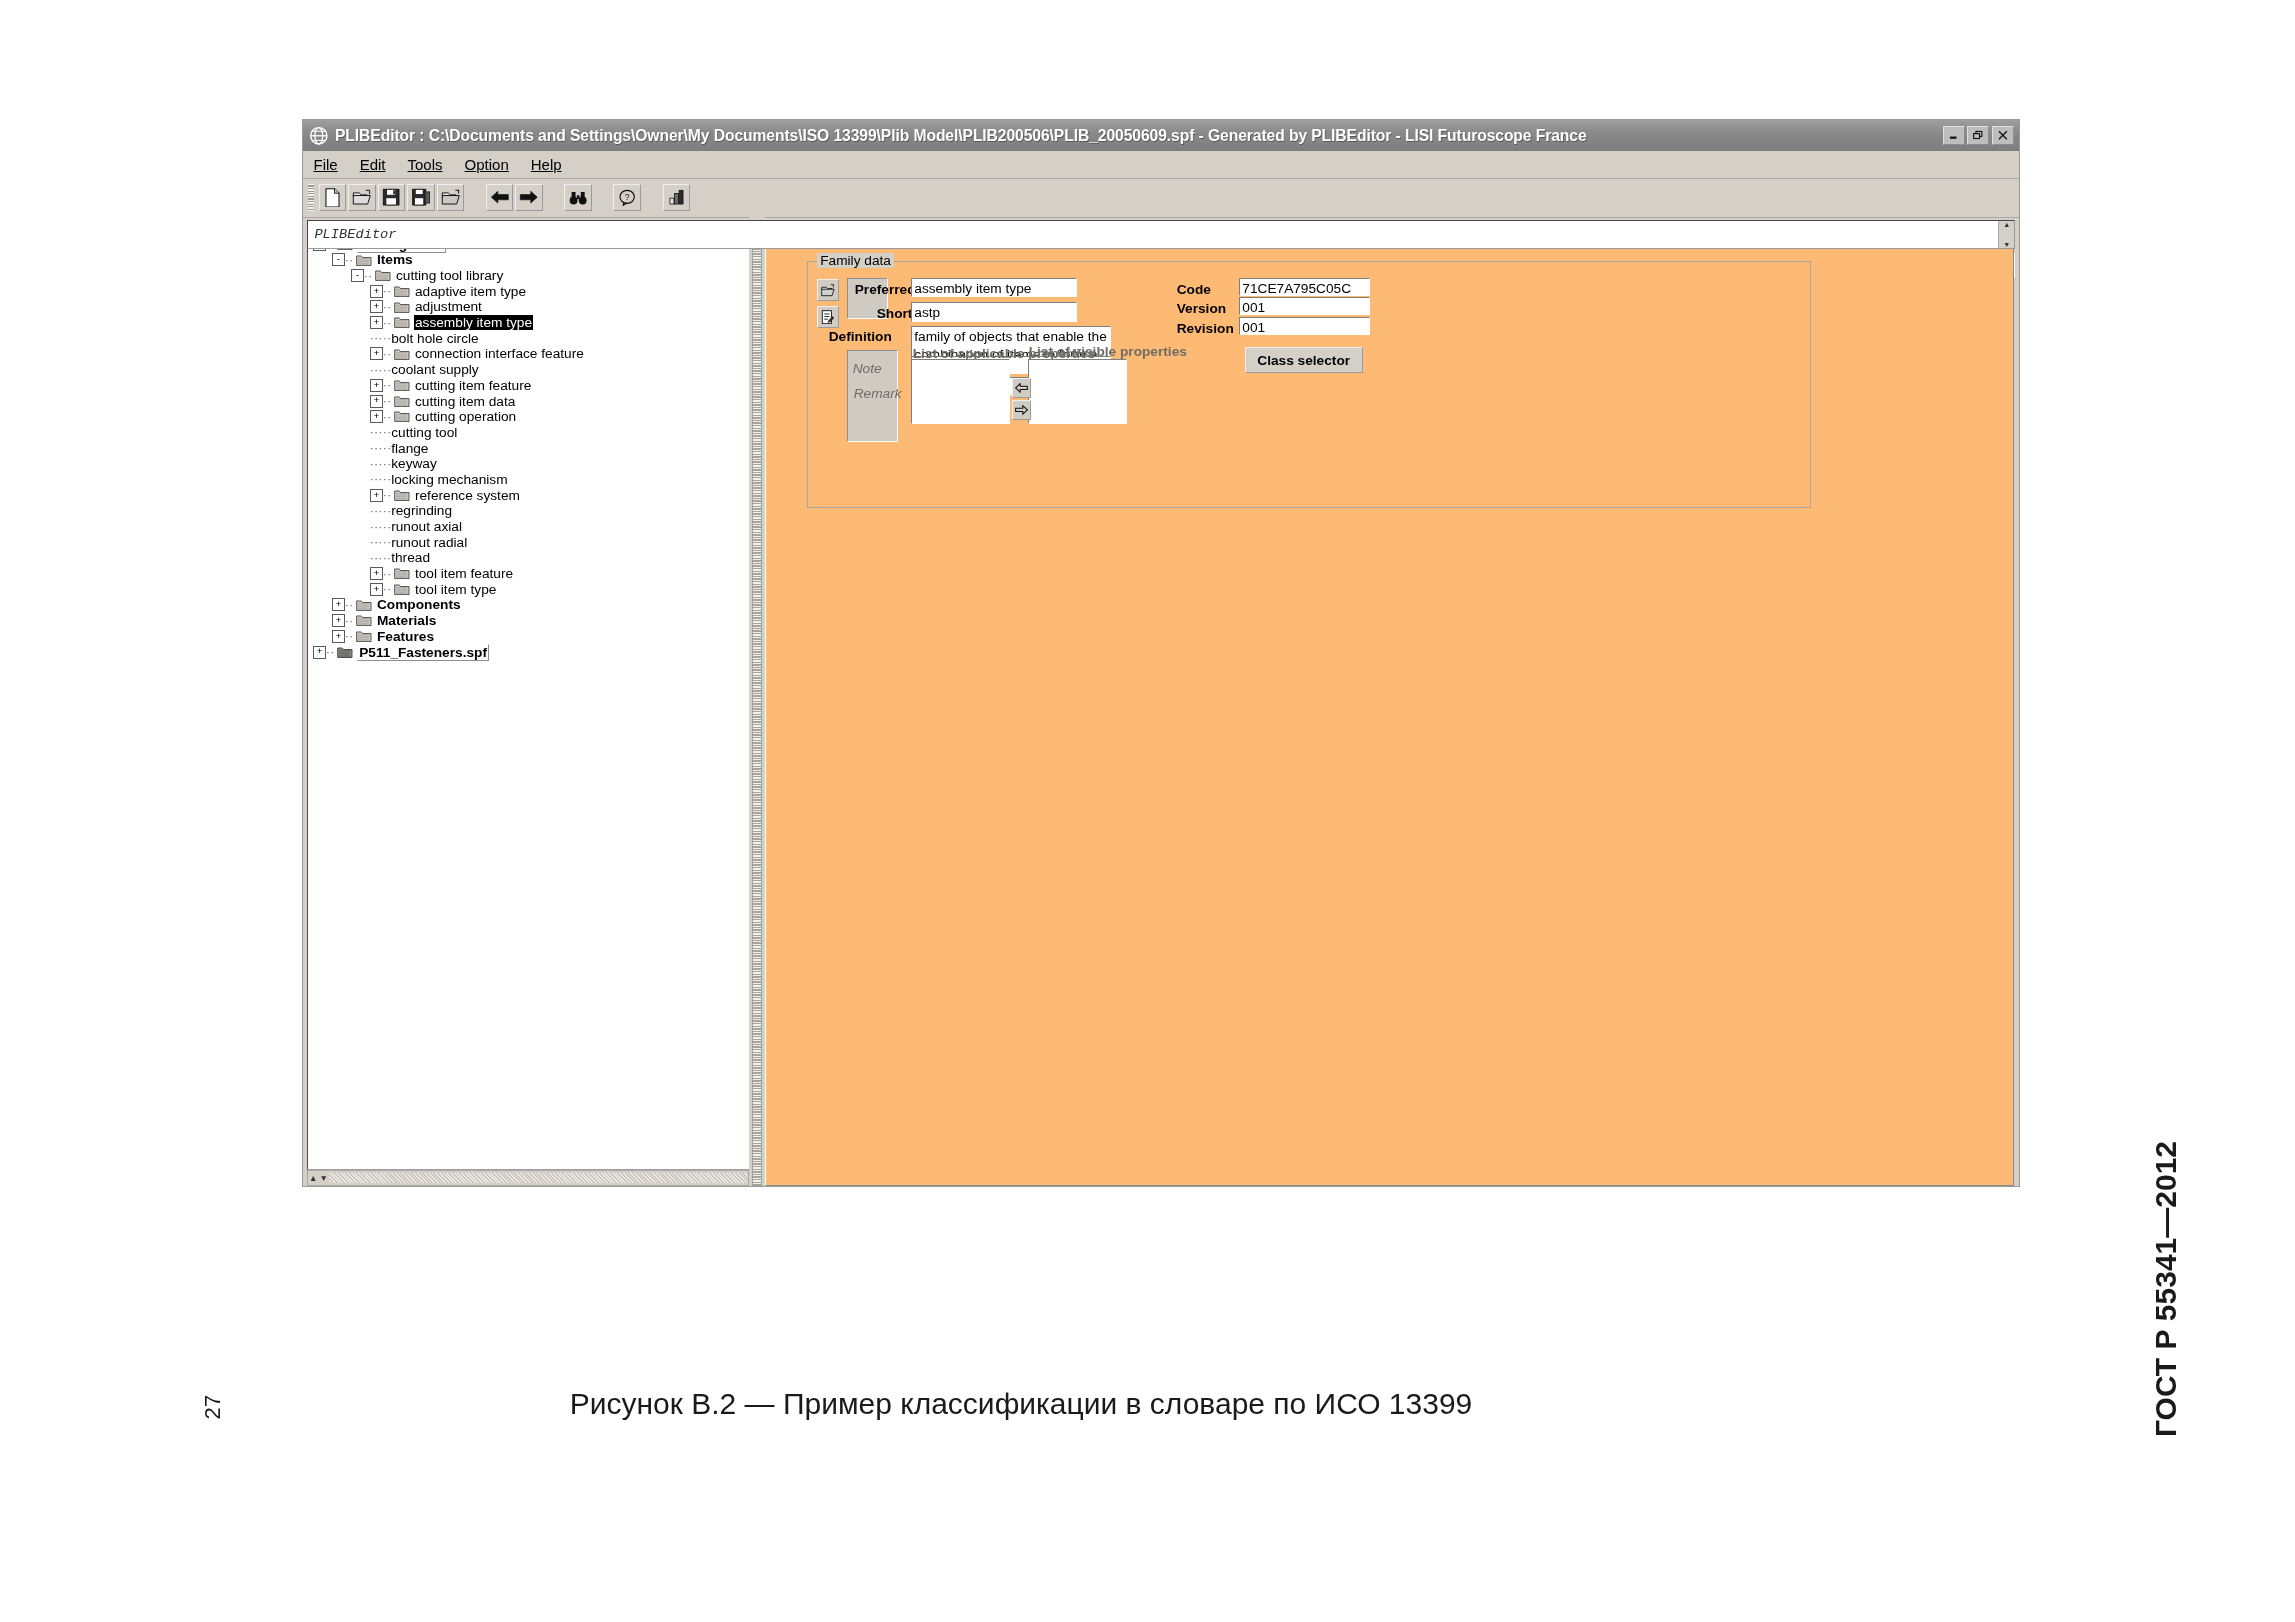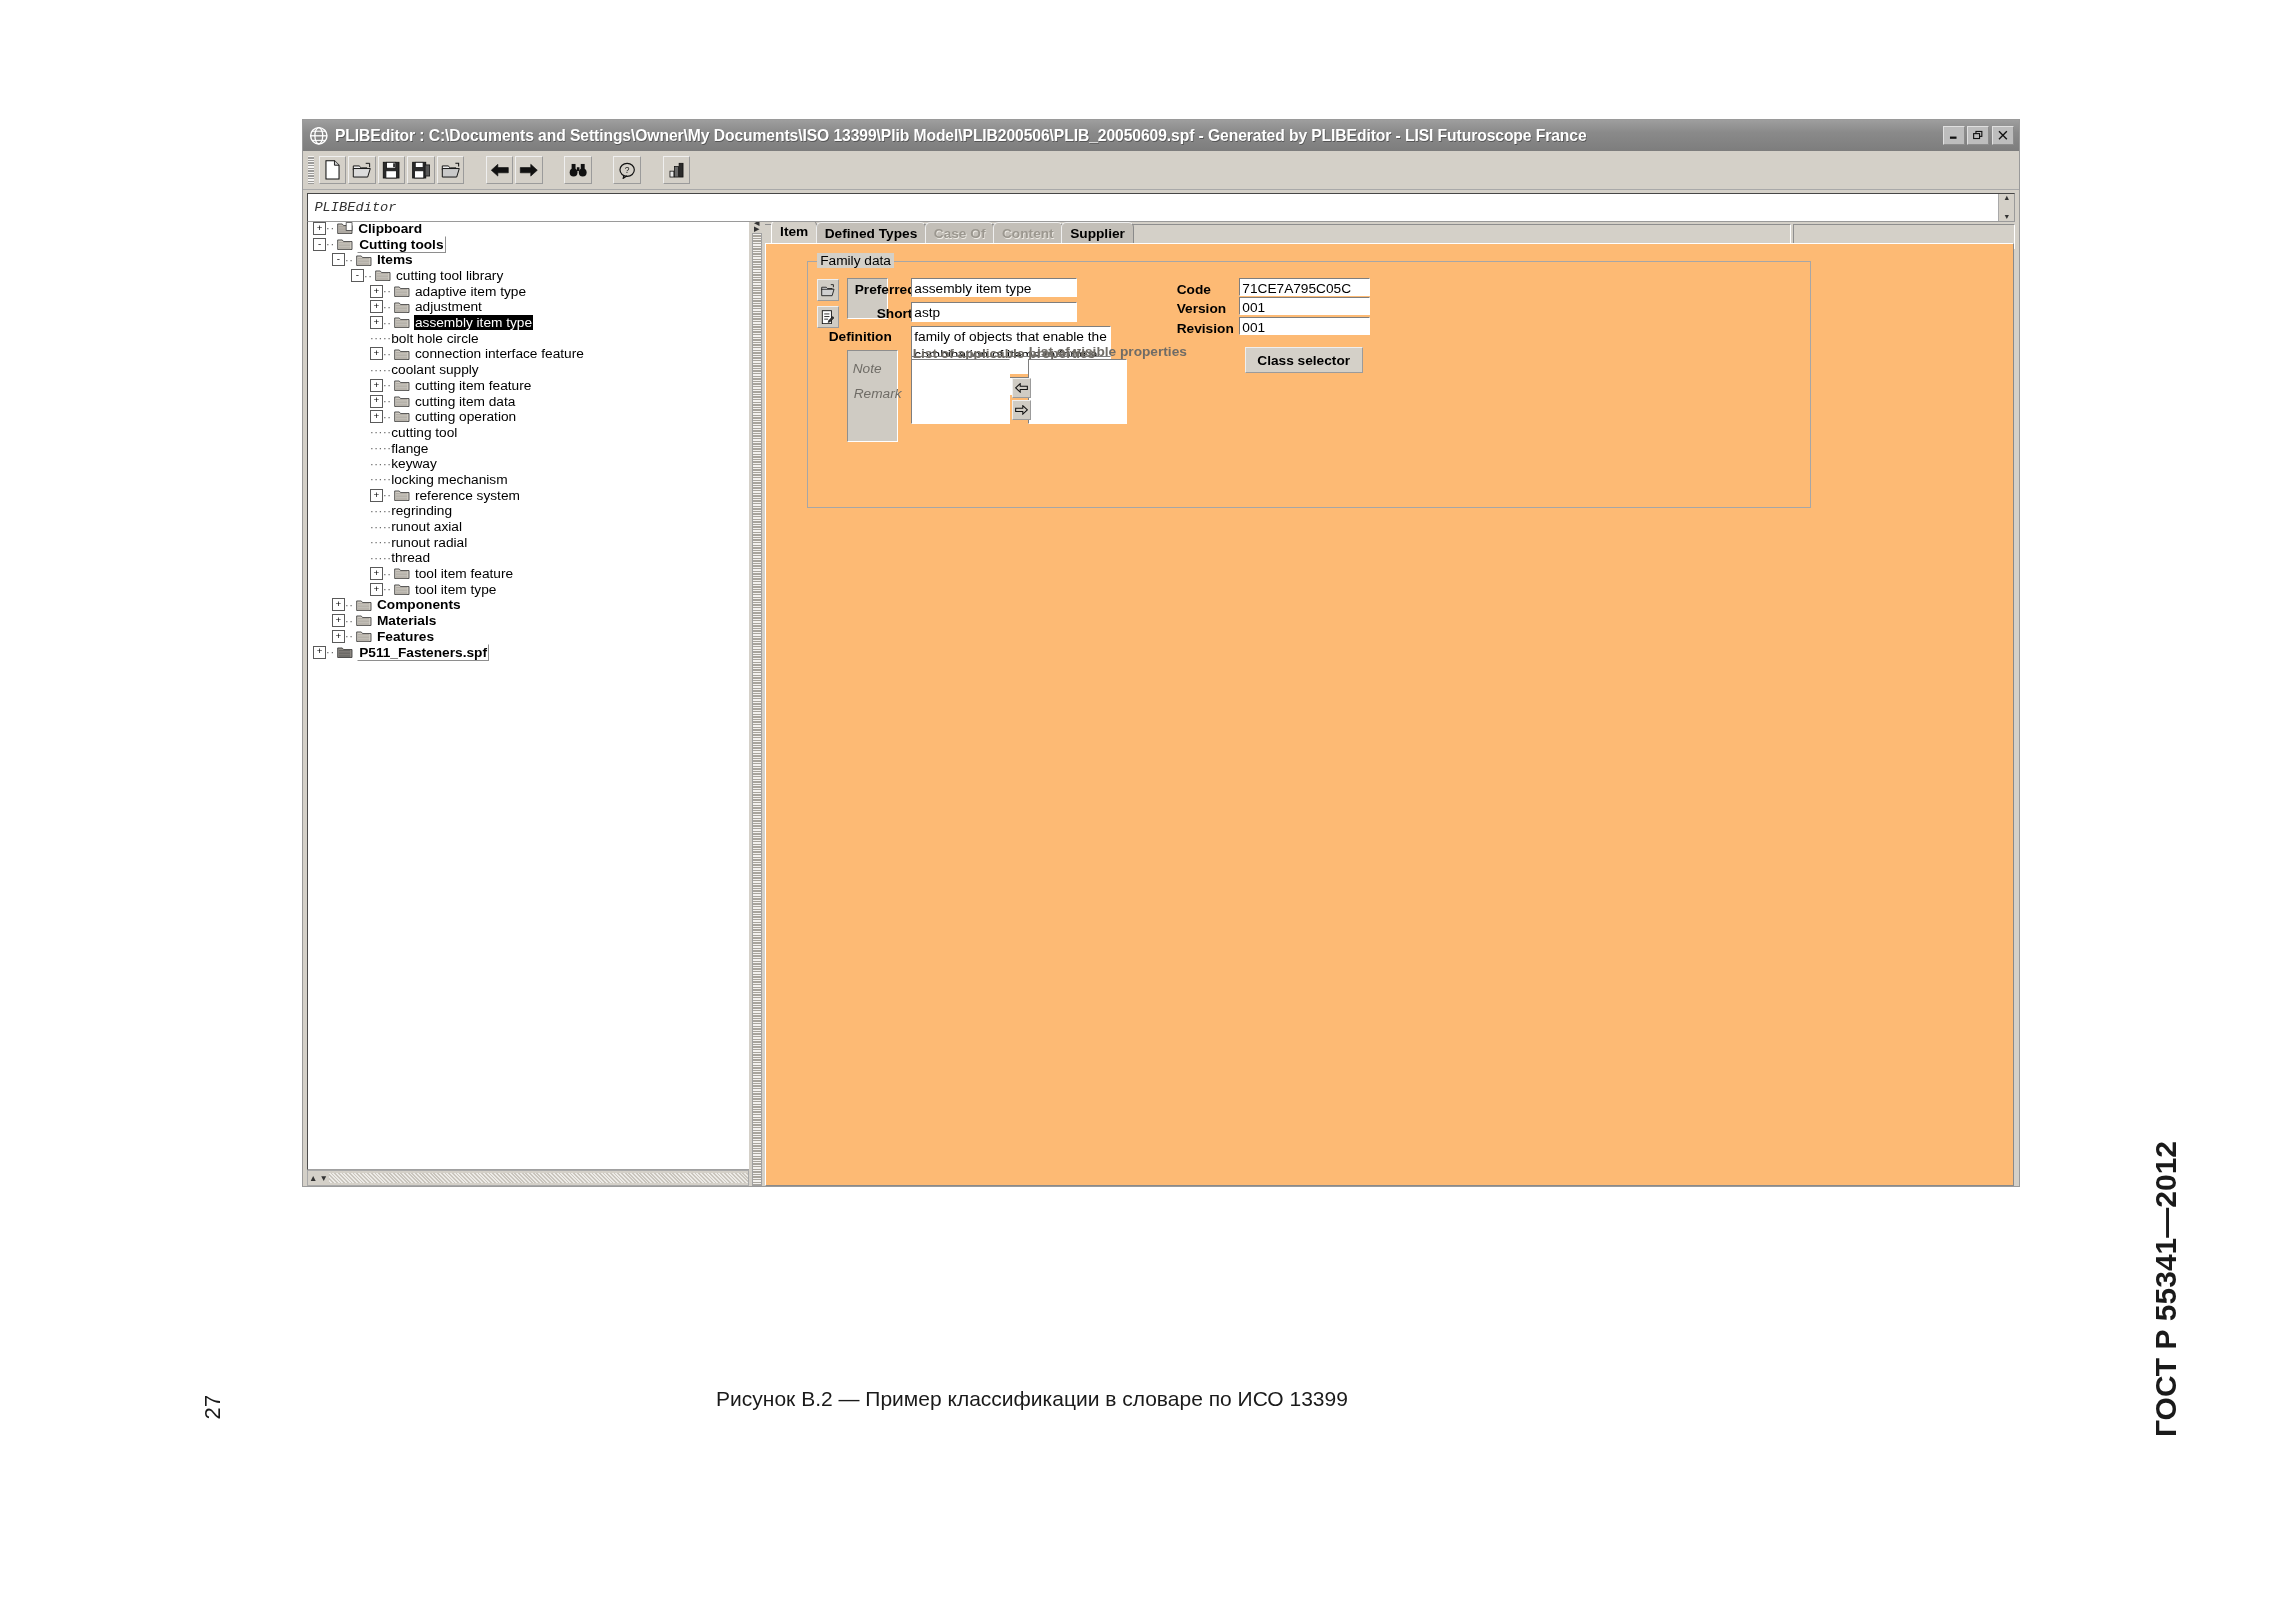--- a/index.html
+++ b/index.html
@@ -10,21 +10,21 @@
 
   #page-number{position:absolute;left:167px;top:1358px;width:92px;height:98px;
     transform:rotate(-90deg);transform-origin:center center;
     font-size:22px;color:#1a1a1a;display:flex;align-items:center;justify-content:center;letter-spacing:0.3px;}
 
   #std-ref{position:absolute;left:2042px;top:1060px;width:249px;height:458px;
     display:flex;align-items:center;justify-content:center;}
   #std-ref span{transform:rotate(-90deg);white-space:nowrap;font-size:30px;font-weight:bold;color:#1a1a1a;letter-spacing:0px;}
 
   #figure-caption{position:absolute;left:0;top:1387px;width:2042px;text-align:center;
-    font-size:21px;color:#1a1a1a;padding-left:11px;}
+    font-size:30px;color:#1a1a1a;}
 
   
   #app-window{position:absolute;left:302px;top:119px;width:1718px;height:1068px;
     background:#d4d0c8;border:1.3px solid #9a9a9a;box-sizing:border-box;}
 
   
   #title-bar{height:31px;background:linear-gradient(to bottom,#9e9e9e 0%,#8a8a8a 40%,#7d7d7d 100%);
     display:flex;align-items:center;padding:0 3.9px;box-sizing:border-box;position:relative;}
   #title-bar .app-icon{width:19.6px;height:19.6px;margin:0 5.9px 0 2.6px;flex:0 0 auto;}
   #title-text{color:#ffffff;font-size:15.7px;font-weight:bold;white-space:nowrap;overflow:hidden;
@@ -174,20 +174,27 @@
         </span>
         <span class="win-btn">
           <svg width="11.8" height="10.5" viewBox="0 0 18 16">
             <line x1="3" y1="2" x2="15" y2="14" stroke="#111" stroke-width="2"></line>
             <line x1="15" y1="2" x2="3" y2="14" stroke="#111" stroke-width="2"></line>
           </svg>
         </span>
       </span>
     </div>
 
+    <div id="menu-bar">
+      <span class="menu-item"><u>File</u></span>
+      <span class="menu-item"><u>Edit</u></span>
+      <span class="menu-item"><u>Tools</u></span>
+      <span class="menu-item"><u>Option</u></span>
+      <span class="menu-item"><u>Help</u></span>
+    </div>
 
     <div id="toolbar">
       <span class="grip"></span>
 
       <span class="tbtn boxed">
         <svg width="17" height="19.6" viewBox="0 0 26 30">
           <path d="M3 1 h13 l7 7 v21 H3 Z" fill="#fff" stroke="#111" stroke-width="1.6"></path>
           <path d="M16 1 v7 h7" fill="#ccc" stroke="#111" stroke-width="1.4"></path>
         </svg>
       </span>

